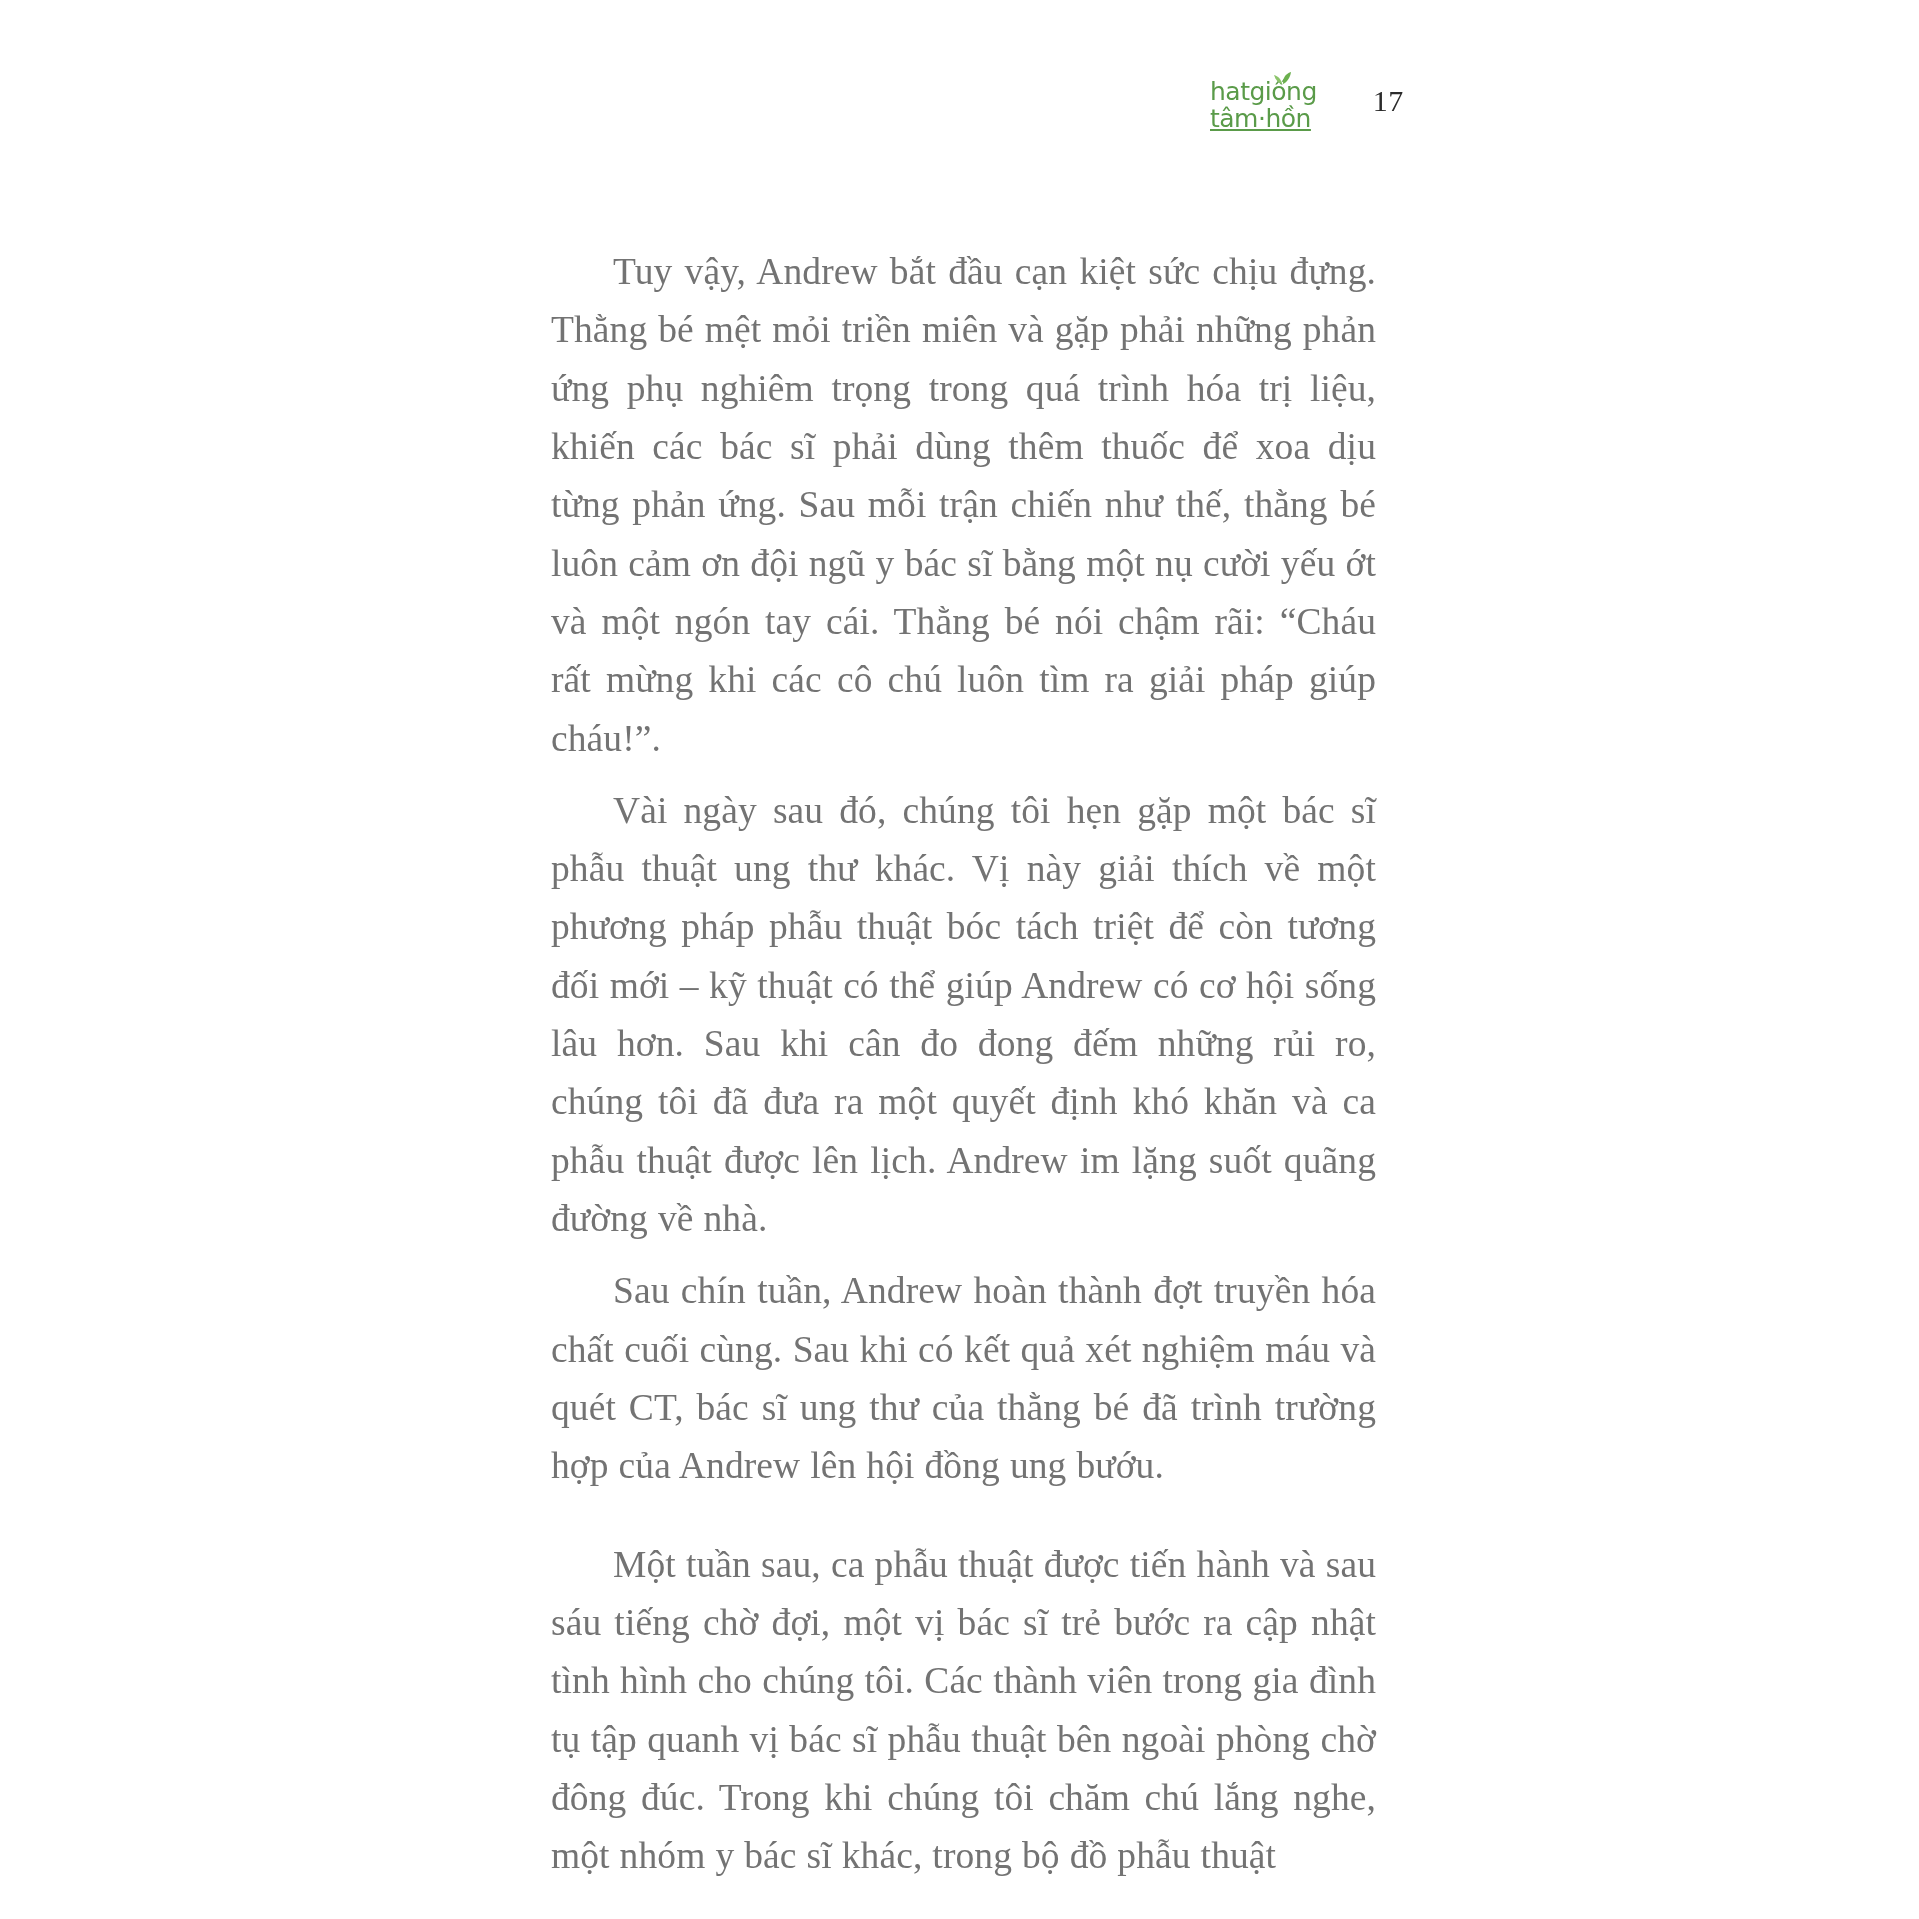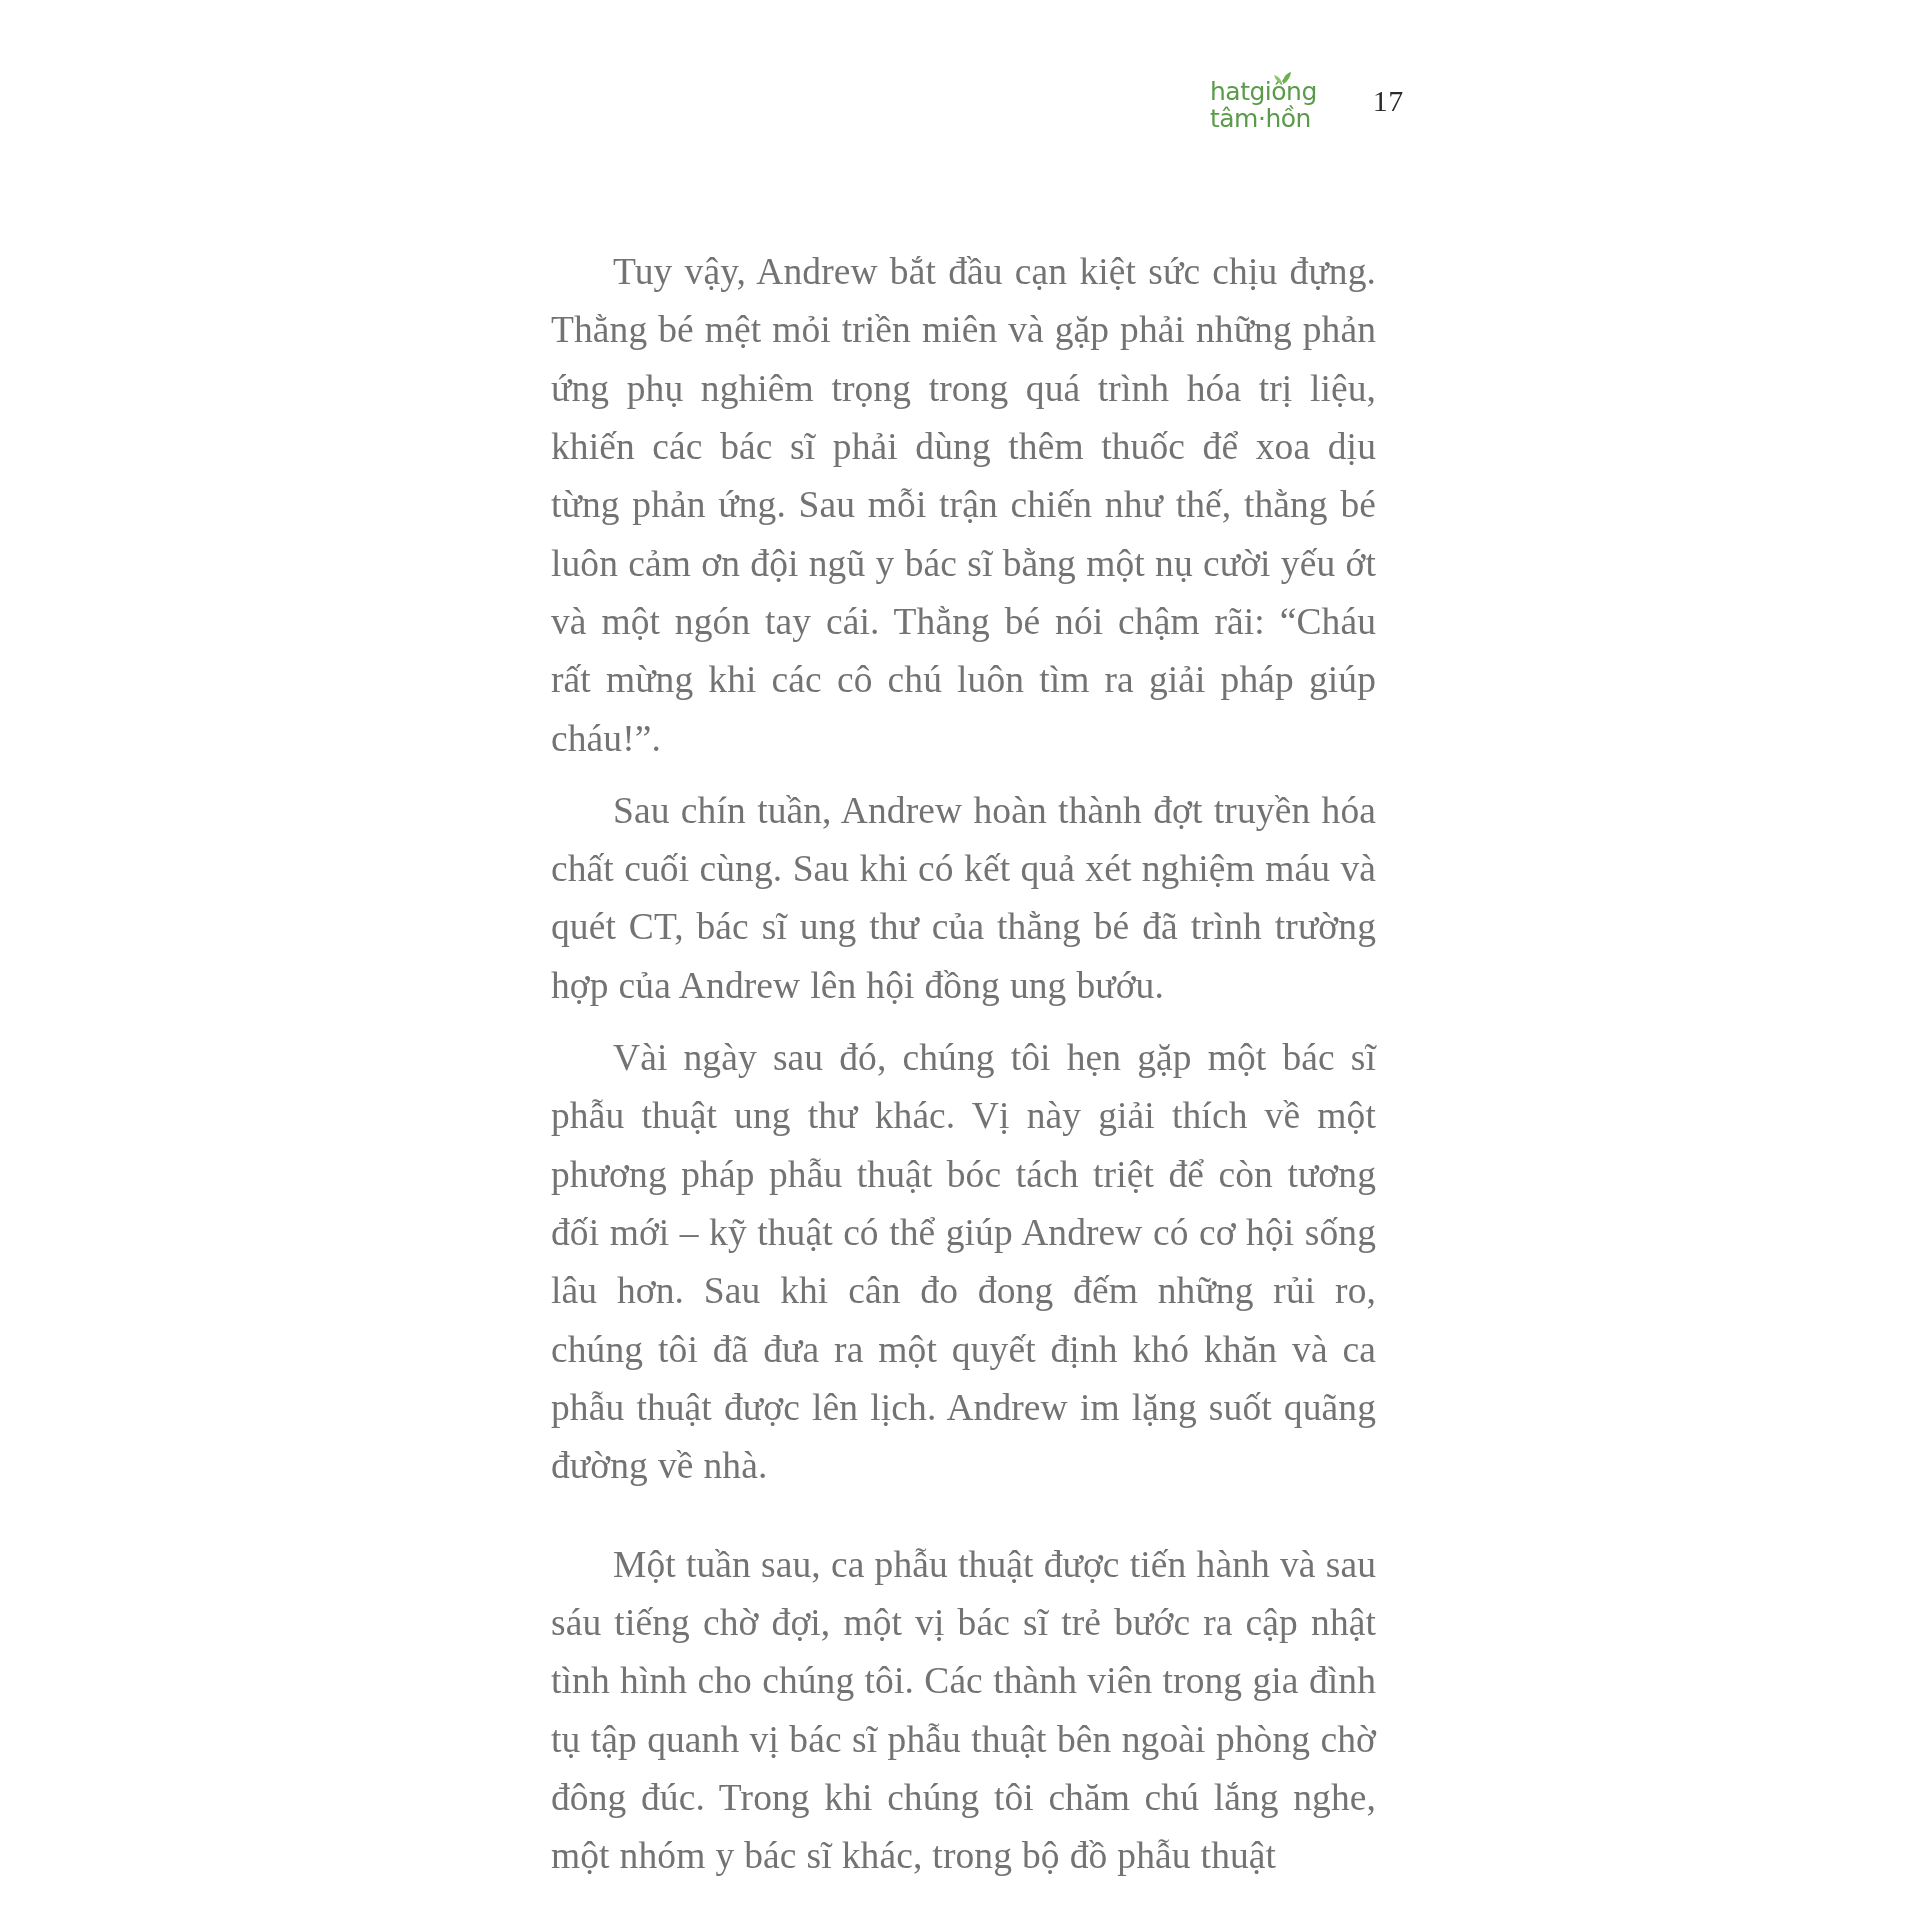--- a/index.html
+++ b/index.html
@@ -46,21 +46,21 @@
     display: flex;
     flex-direction: column;
     line-height: 1.08;
     color: #5a9b49;
     font-family: "DejaVu Sans", sans-serif;
     font-size: 25px;
     letter-spacing: -0.5px;
     position: relative;
   }
   .logo-line1 { white-space: nowrap; }
-  .logo-line2 { white-space: nowrap; }
+  .logo-line2 { white-space: nowrap; text-decoration: underline; }
   .leaf {
     position: absolute;
     left: 62px;
     top: -9px;
     width: 22px;
     height: 16px;
   }
   .page-number {
     font-family: "Liberation Serif", serif;
     font-size: 30px;
@@ -110,18 +110,18 @@
         <span class="logo-line2">tâm·hồn</span>
       </div>
 
       <div class="page-number">17</div>
 
     </div>
   </div>
 
   <div class="content">
     <p>Tuy vậy, Andrew bắt đầu cạn kiệt sức chịu đựng. Thằng bé mệt mỏi triền miên và gặp phải những phản ứng phụ nghiêm trọng trong quá trình hóa trị liệu, khiến các bác sĩ phải dùng thêm thuốc để xoa dịu từng phản ứng. Sau mỗi trận chiến như thế, thằng bé luôn cảm ơn đội ngũ y bác sĩ bằng một nụ cười yếu ớt và một ngón tay cái. Thằng bé nói chậm rãi: “Cháu rất mừng khi các cô chú luôn tìm ra giải pháp giúp cháu!”.</p>
+    <p>Vài ngày sau đó, chúng tôi hẹn gặp một bác sĩ phẫu thuật ung thư khác. Vị này giải thích về một phương pháp phẫu thuật bóc tách triệt để còn tương đối mới – kỹ thuật có thể giúp Andrew có cơ hội sống lâu hơn. Sau khi cân đo đong đếm những rủi ro, chúng tôi đã đưa ra một quyết định khó khăn và ca phẫu thuật được lên lịch. Andrew im lặng suốt quãng đường về nhà.</p>
     <p>Sau chín tuần, Andrew hoàn thành đợt truyền hóa chất cuối cùng. Sau khi có kết quả xét nghiệm máu và quét CT, bác sĩ ung thư của thằng bé đã trình trường hợp của Andrew lên hội đồng ung bướu.</p>
-    <p>Vài ngày sau đó, chúng tôi hẹn gặp một bác sĩ phẫu thuật ung thư khác. Vị này giải thích về một phương pháp phẫu thuật bóc tách triệt để còn tương đối mới – kỹ thuật có thể giúp Andrew có cơ hội sống lâu hơn. Sau khi cân đo đong đếm những rủi ro, chúng tôi đã đưa ra một quyết định khó khăn và ca phẫu thuật được lên lịch. Andrew im lặng suốt quãng đường về nhà.</p>
     <p>Một tuần sau, ca phẫu thuật được tiến hành và sau sáu tiếng chờ đợi, một vị bác sĩ trẻ bước ra cập nhật tình hình cho chúng tôi. Các thành viên trong gia đình tụ tập quanh vị bác sĩ phẫu thuật bên ngoài phòng chờ đông đúc. Trong khi chúng tôi chăm chú lắng nghe, một nhóm y bác sĩ khác, trong bộ đồ phẫu thuật</p>
   </div>
 
 </div>
 
 </body></html>

